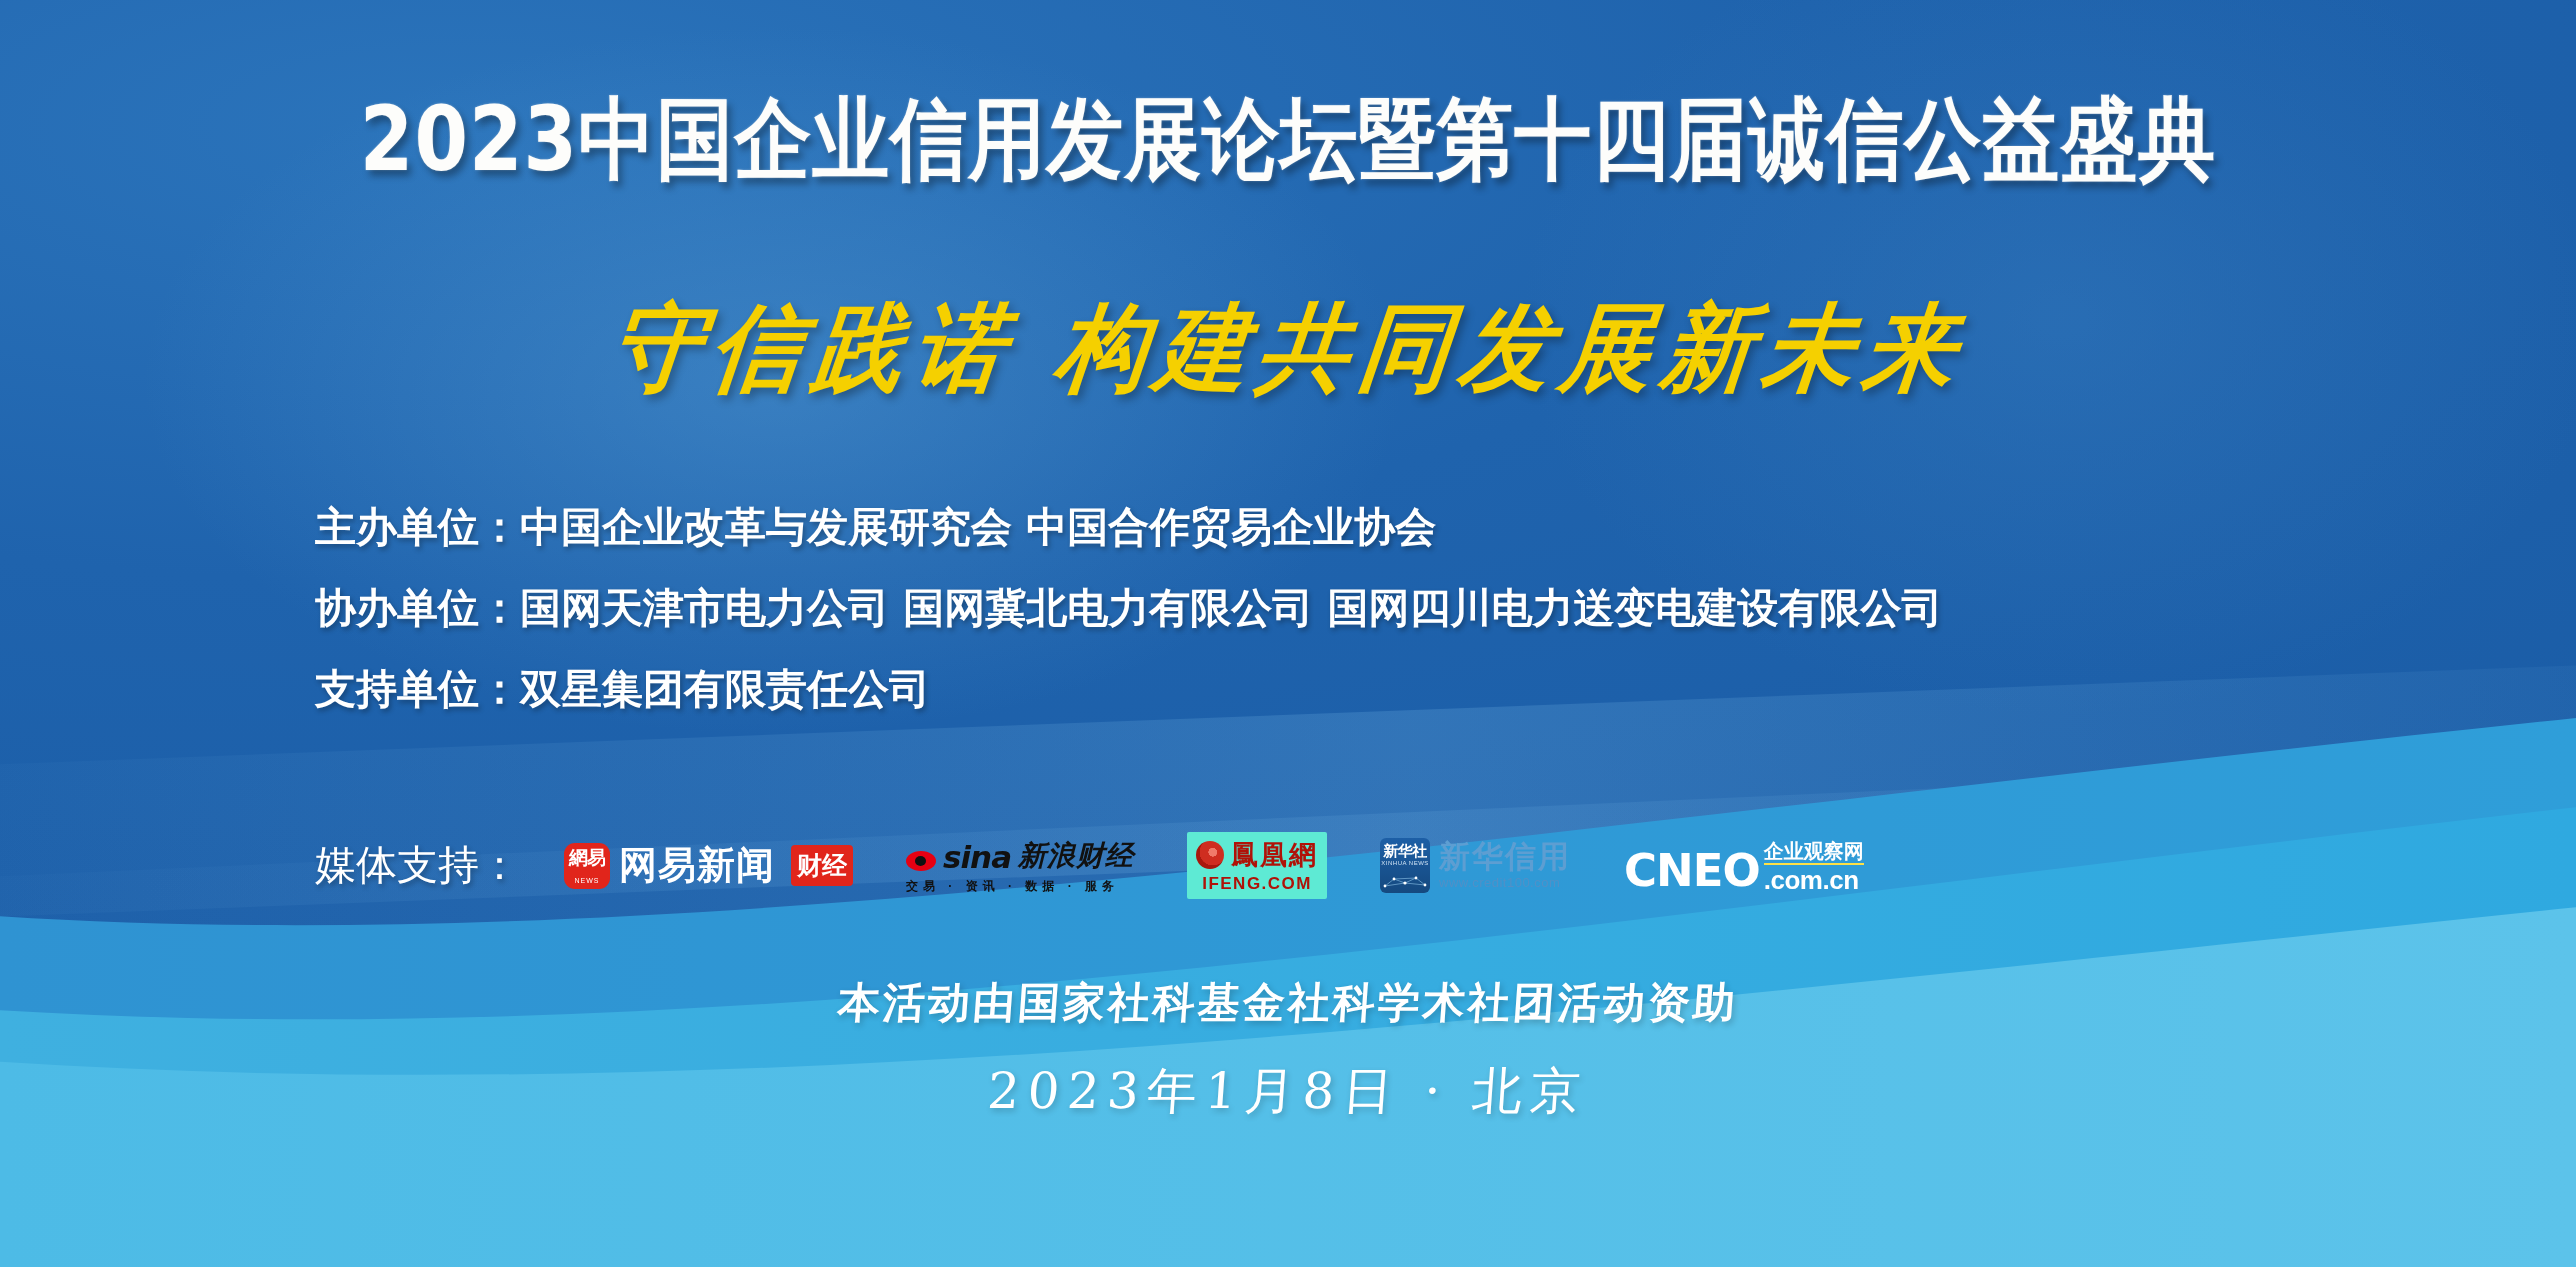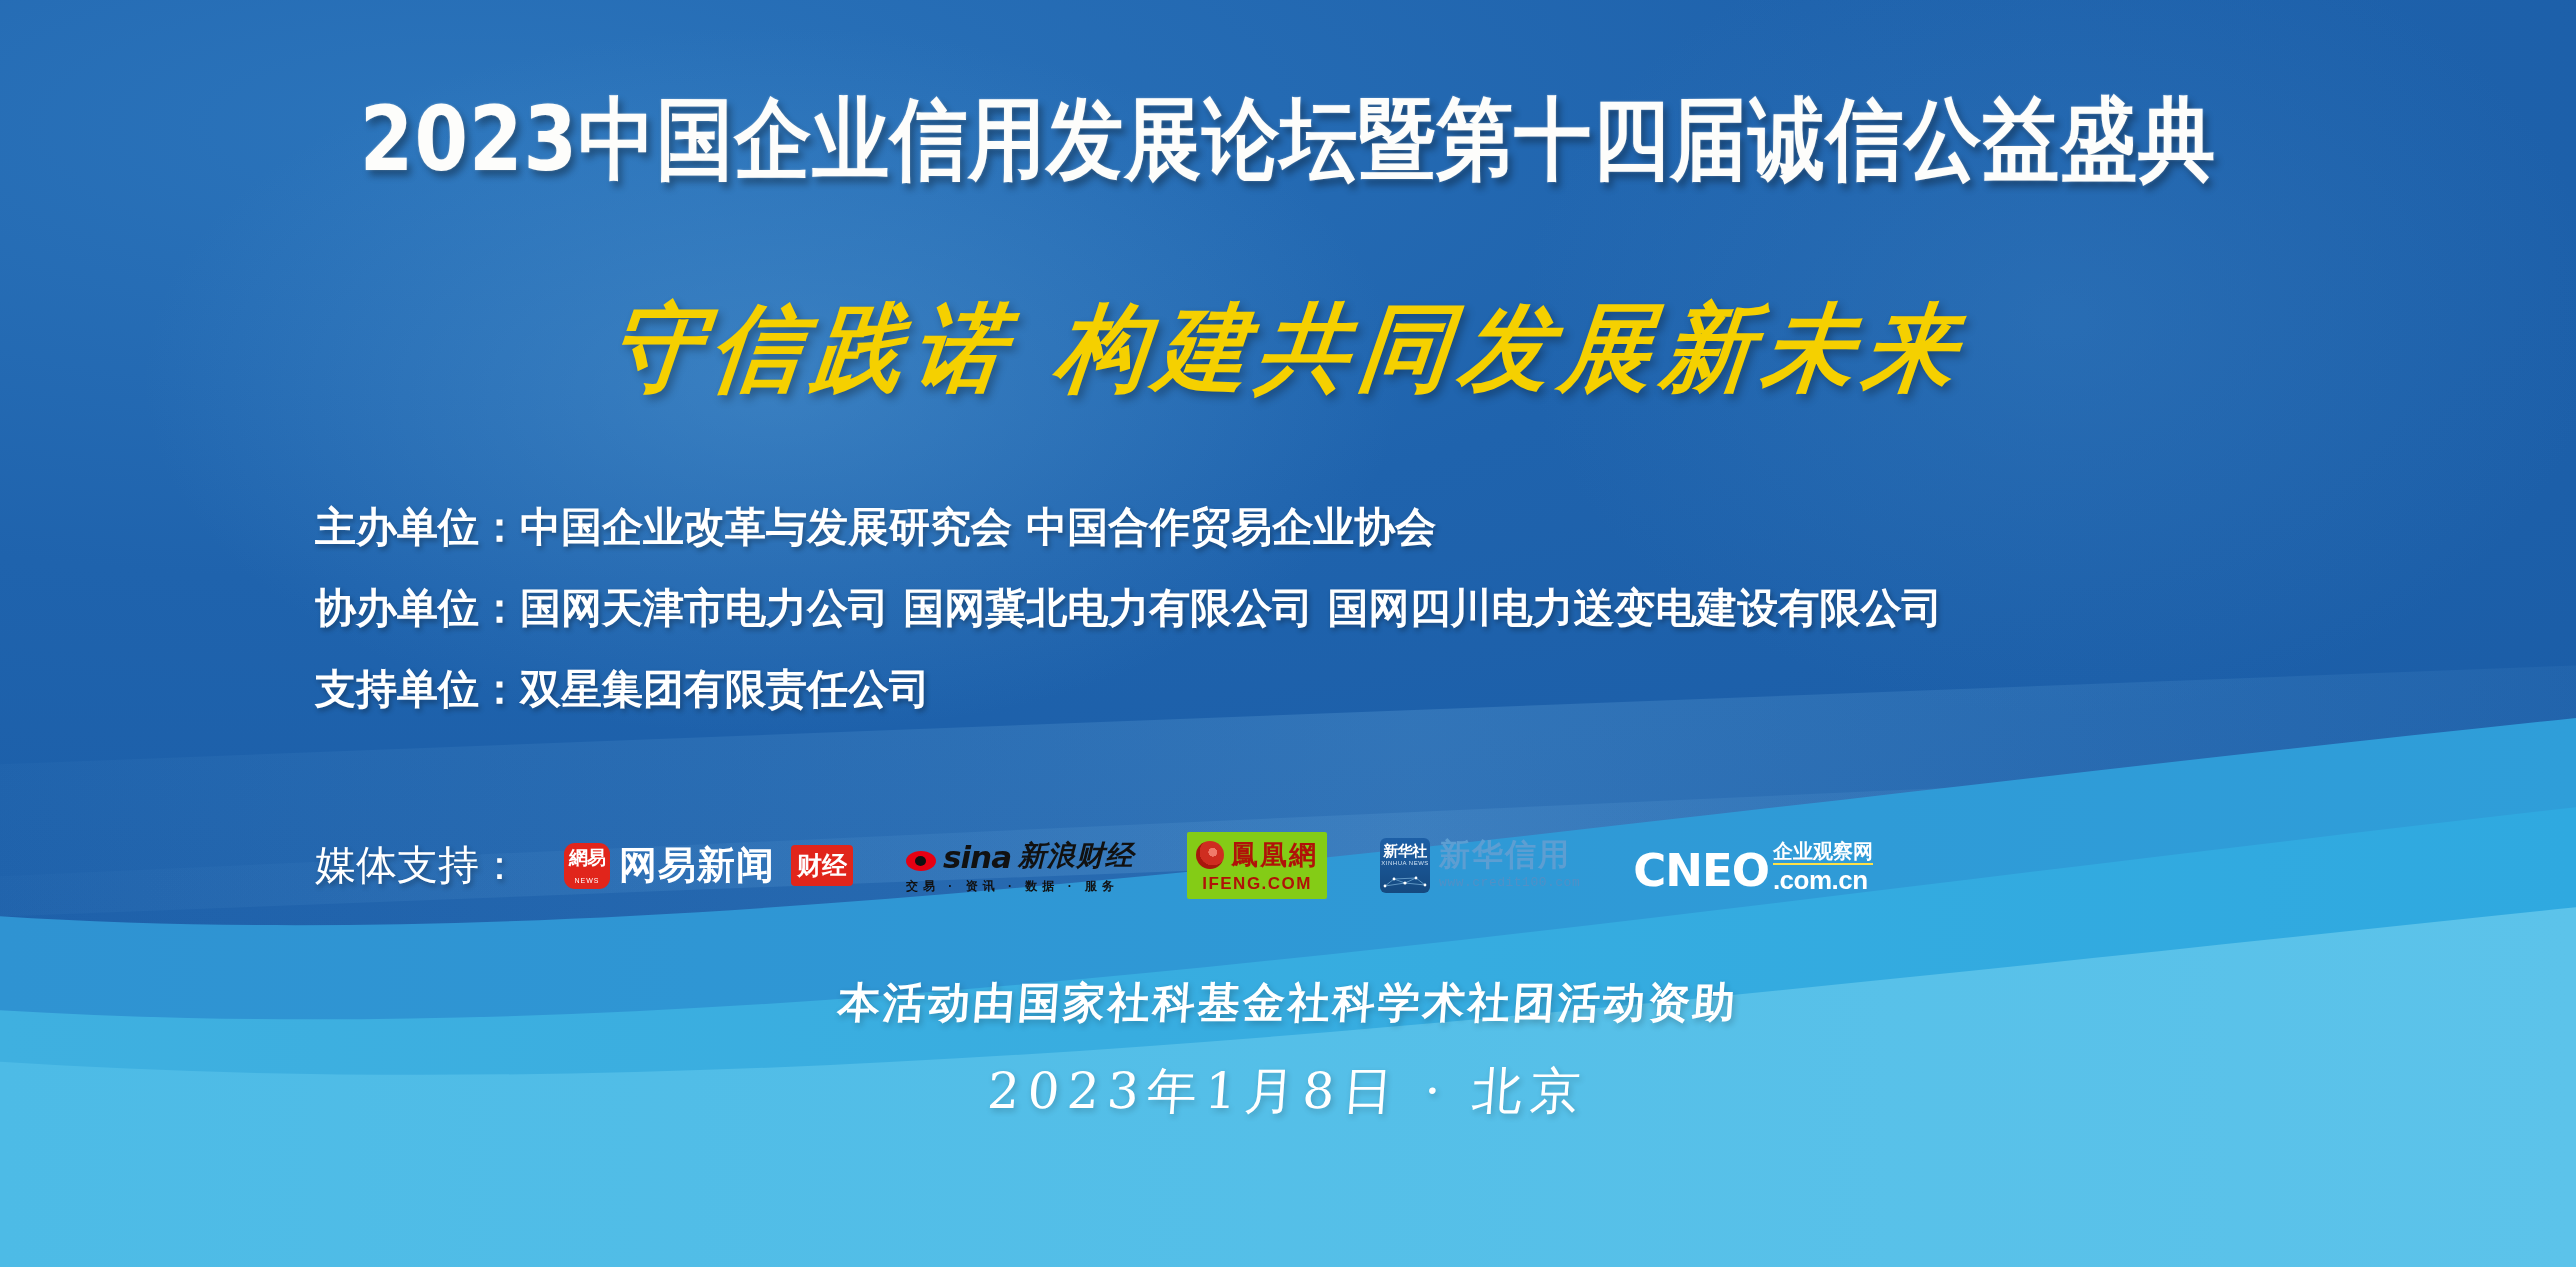--- a/index.html
+++ b/index.html
@@ -119,40 +119,40 @@
     margin-bottom:4px;
   }
   .sina-eye:after{content:"";position:absolute;left:9px;top:5px;width:11px;height:10px;
      border-radius:50%;background:#111;}
   .sina-word{color:#111;font-size:31px;font-weight:bold;font-style:italic;letter-spacing:-1px;
      font-family:"DejaVu Sans","Liberation Sans",sans-serif;}
   .sina-cn{color:#111;font-size:28px;font-weight:bold;font-style:italic;letter-spacing:1px;}
   .sina-sub{color:#111;font-size:12px;letter-spacing:5px;margin-top:3px;font-weight:bold;}
 
   
-  .lg-ifeng{background:#84cc16;padding:5px 9px;border-radius:2px;flex-direction:column;
+  .lg-ifeng{background:#5eead4;padding:5px 9px;border-radius:2px;flex-direction:column;
             align-items:center;height:auto;text-align:right;}
   .ifeng-top{display:flex;align-items:center;gap:7px;}
   .ifeng-mark{width:28px;height:28px;border-radius:50%;
      background:radial-gradient(circle at 60% 40%, #f07a6a 0 18%, #cf2d20 19% 55%, #a8170d 56% 100%);}
   .ifeng-cn{color:#b01208;font-size:27px;font-weight:bold;letter-spacing:2px;}
   .ifeng-en{color:#b01208;font-size:17px;font-weight:bold;letter-spacing:1.5px;margin-top:1px;}
 
   
   .lg-xinhua{gap:9px;}
   .xh-badge{
     width:50px;height:50px;border-radius:6px;
     background:linear-gradient(#1d5fa6,#15497f);
     display:flex;flex-direction:column;align-items:center;justify-content:flex-start;
     padding-top:5px;position:relative;overflow:hidden;
   }
   .xh-badge .cn{color:#fff;font-size:15px;font-weight:bold;line-height:1;letter-spacing:-0.5px;}
   .xh-badge .en{color:#cfe2f4;font-size:6px;letter-spacing:0.5px;margin-top:2px;}
   .xh-dots{position:absolute;bottom:3px;left:0;width:100%;height:18px;}
-  .xh-text{display:flex;flex-direction:column;justify-content:center;font-family:Liberation Mono, monospace;}
+  .xh-text{display:flex;flex-direction:column;justify-content:center;}
   .xh-cn{color:#5d9ed2;font-size:31px;font-weight:bold;letter-spacing:2px;line-height:1.05;}
   .xh-url{color:#5190c7;font-size:13px;letter-spacing:0.5px;margin-top:2px;}
 
   
   .lg-cneo{align-items:flex-end;gap:4px;}
   .cneo-main{color:#fff;font-size:45px;font-weight:bold;letter-spacing:-1px;line-height:.95;
      font-family:"DejaVu Sans","Liberation Sans",sans-serif;}
   .cneo-right{display:flex;flex-direction:column;align-items:flex-start;line-height:1;}
   .cneo-cn{color:#fff;font-size:20px;font-weight:bold;letter-spacing:0px;
      border-bottom:2px solid #fde047;padding-bottom:2px;}

